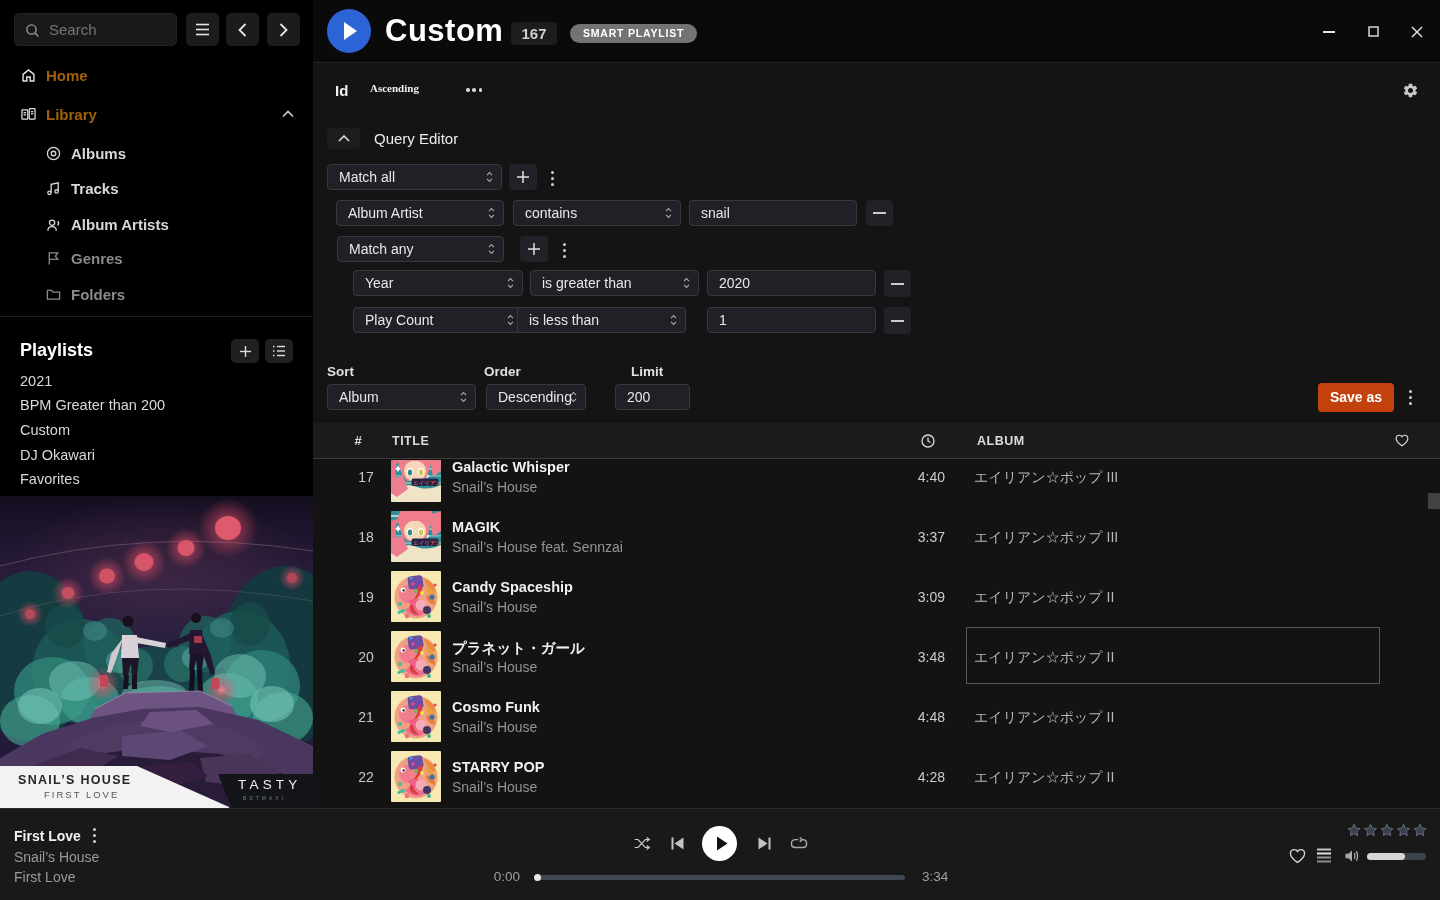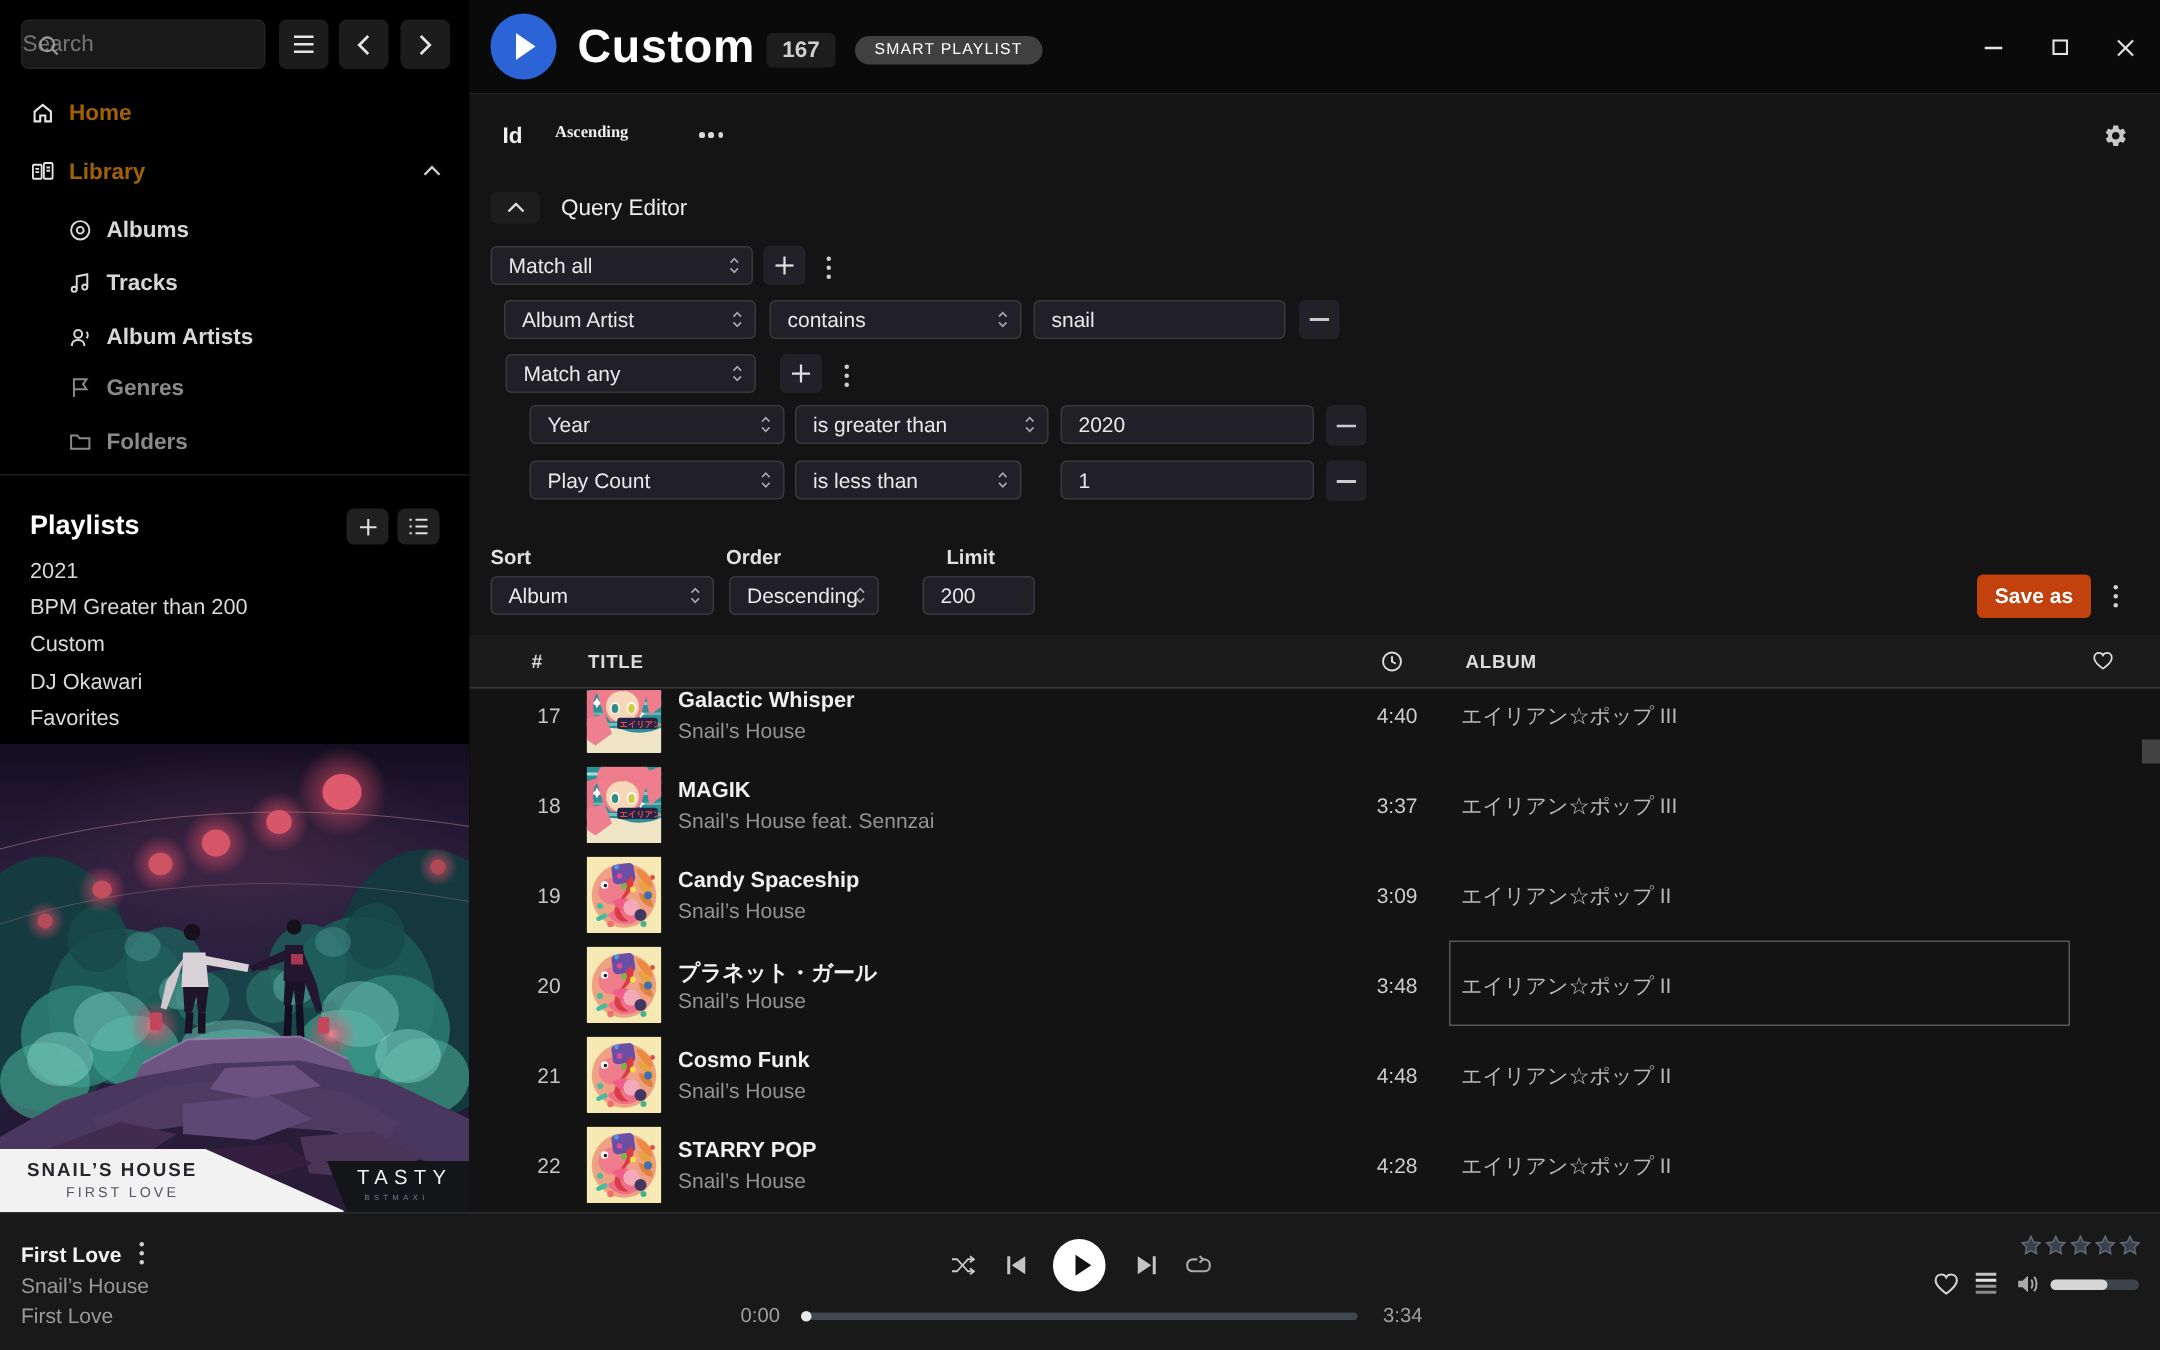--- a/index.html
+++ b/index.html
@@ -54,21 +54,21 @@
 </style>
 </head>
 <body>
 
 <div id="sidebar">
   <div id="search">
     <svg class="abs" style="left:10px;top:9px" width="15" height="15" viewBox="0 0 15 15" fill="none" stroke="#9a9a9a" stroke-width="1.4">
       <circle cx="6.5" cy="6.5" r="4.6"></circle>
         <line x1="10" y1="10" x2="13.4" y2="13.4"></line>
     </svg>
-    <span style="font-size:15px;">Search</span>
+    <span style="margin-left:34px;font-size:15px;">Search</span>
   </div>
   <div class="sbtn" style="left:186px;width:33px;">
     <svg width="15" height="13" viewBox="0 0 15 13" stroke="#e6e6e6" stroke-width="1.6">
         <line x1="1" y1="1.5" x2="14" y2="1.5"></line>
         <line x1="1" y1="6.5" x2="14" y2="6.5"></line>
         <line x1="1" y1="11.5" x2="14" y2="11.5"></line>
       </svg>
   </div>
   <div class="sbtn" style="left:226px;width:33px;">
     <svg width="9" height="14" viewBox="0 0 9 14" fill="none" stroke="#e6e6e6" stroke-width="1.8">
@@ -283,21 +283,21 @@
 </div>
 
 <div id="main">
   <div id="band">
     <div class="abs" style="left:14px;top:9px;width:44px;height:44px;border-radius:50%;background:#2c63d6;"></div>
     <svg class="abs" style="left:30px;top:22px;" width="14" height="18" viewBox="0 0 14 18">
         <path d="M1 0 L14 9 L1 18 Z" fill="#fff"></path>
       </svg>
     <div class="abs" style="left:72px;top:13px;font-size:31px;font-weight:800;color:#fff;letter-spacing:0.5px;">Custom</div>
     <div class="abs" style="left:198px;top:22px;width:46px;height:23px;background:#1d1d1d;border-radius:4px;text-align:center;line-height:23px;color:#cfcfcf;font-size:15px;font-weight:600;">167</div>
-    <div class="abs" style="left:257px;top:24px;height:19px;background:#404040;border-radius:10px;padding:0 13px;line-height:19px;color:#fff;font-size:10.5px;font-weight:400;letter-spacing:0.8px;">SMART PLAYLIST</div>
+    <div class="abs" style="left:257px;top:24px;height:19px;background:#737373;border-radius:10px;padding:0 13px;line-height:19px;color:#fff;font-size:10.5px;font-weight:700;letter-spacing:0.8px;">SMART PLAYLIST</div>
 
     <div class="wbtn" style="right:89px;">
       <svg width="12" height="2" viewBox="0 0 12 2">
           <rect width="12" height="2" fill="#e3e3e3"></rect>
         </svg>
     </div>
     <div class="wbtn" style="right:45px;">
       <svg width="11" height="11" viewBox="0 0 11 11" fill="none" stroke="#e3e3e3" stroke-width="1.4">
           <rect x="1" y="1" width="9" height="9"></rect>
         </svg>
@@ -401,21 +401,21 @@
         <rect width="13" height="2" fill="#ccc"></rect>
       </svg>
   </div>
 
   <div class="sel" style="left:40px;top:307px;width:170px;">Play Count<span class="cars">
         <svg width="7" height="13" viewBox="0 0 7 13" fill="none" stroke="#a9a9a9" stroke-width="1.1">
           <polyline points="1,4.6 3.5,2 6,4.6"></polyline>
           <polyline points="1,8.4 3.5,11 6,8.4"></polyline>
         </svg>
       </span></div>
-  <div class="sel" style="left:217px;top:307px;width:151px;">is less than<span class="cars">
+  <div class="sel" style="left:204px;top:307px;width:169px;">is less than<span class="cars">
         <svg width="7" height="13" viewBox="0 0 7 13" fill="none" stroke="#a9a9a9" stroke-width="1.1">
           <polyline points="1,4.6 3.5,2 6,4.6"></polyline>
           <polyline points="1,8.4 3.5,11 6,8.4"></polyline>
         </svg>
       </span></div>
   <div class="sel" style="left:394px;top:307px;width:169px;">1</div>
   <div class="qbtn" style="left:571px;top:307px;width:27px;height:27px;">
     <svg width="13" height="2" viewBox="0 0 13 2">
         <rect width="13" height="2" fill="#ccc"></rect>
       </svg>

